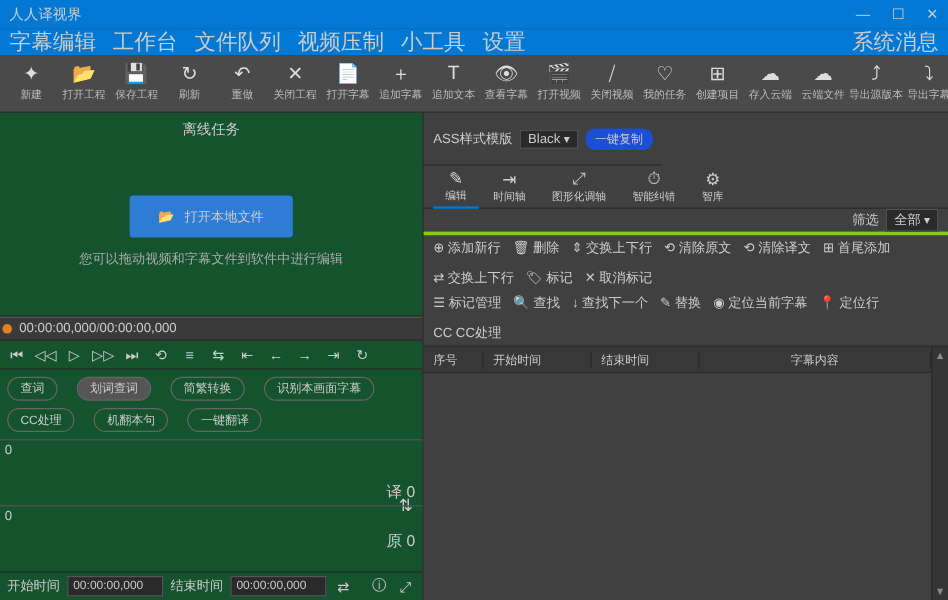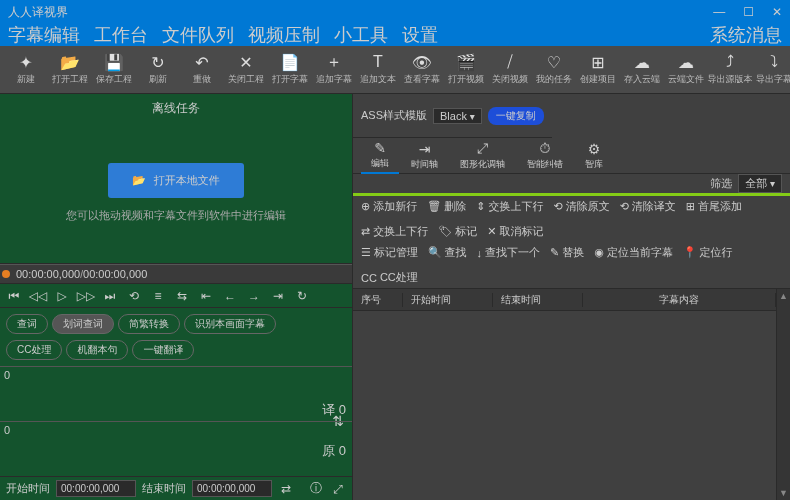--- a/index.html
+++ b/index.html
@@ -19,21 +19,21 @@
 .main{display:flex;height:406px}
 .left-pane{width:352px;display:flex;flex-direction:column;background:#14532d}
 .offline-area{height:170px;display:flex;flex-direction:column;align-items:center;border-bottom:1px solid #2a2a2a}
 .offline-title{padding:6px 0;color:#ccc;font-size:12px}
 .open-btn{margin-top:40px;background:#2e7cd6;padding:10px 24px;border-radius:3px;display:flex;align-items:center;gap:8px;cursor:pointer;color:#fff;font-size:13px}
 .hint{margin-top:10px;color:#aaa;font-size:11px}
 .timeline-head{height:20px;display:flex;align-items:center;padding:0 6px;gap:8px;border-top:1px solid #555;border-bottom:1px solid #2a2a2a;background:#3a3a3a}
 .tc{font-size:10px;color:#aaa}
 .playctrl{height:24px;display:flex;align-items:center;padding:0 6px;gap:8px;border-bottom:1px solid #2a2a2a}
 .pbtn{width:16px;height:16px;display:flex;align-items:center;justify-content:center;color:#ccc;cursor:pointer;font-size:12px}
-.pills{padding:6px;display:flex;flex-wrap:wrap;gap:4px}
+.pills{padding:6px;display:flex;flex-wrap:wrap;gap:16px}
 .pill{border:1px solid #666;border-radius:10px;padding:2px 10px;font-size:10px;cursor:pointer;color:#ccc}
 .pill.active{background:#555}
 .wave-area{flex:1;display:flex;flex-direction:column;position:relative}
 .wave-row{flex:1;border-top:1px solid #555;position:relative;display:flex}
 .wave-num{position:absolute;left:4px;top:2px;color:#ccc;font-size:11px}
 .wave-label{position:absolute;right:6px;font-size:13px;color:#ccc}
 .trans-arrows{position:absolute;right:8px;top:50%;transform:translateY(-50%);color:#ccc;font-size:14px}
 .time-footer{height:24px;display:flex;align-items:center;padding:0 6px;gap:6px;border-top:1px solid #2a2a2a}
 .time-footer input{background:#2a2a2a;border:1px solid #555;color:#ccc;padding:2px 4px;width:80px;font-size:10px}
 .right-pane{flex:1;display:flex;flex-direction:column;background:#404040;border-left:1px solid #2a2a2a}

